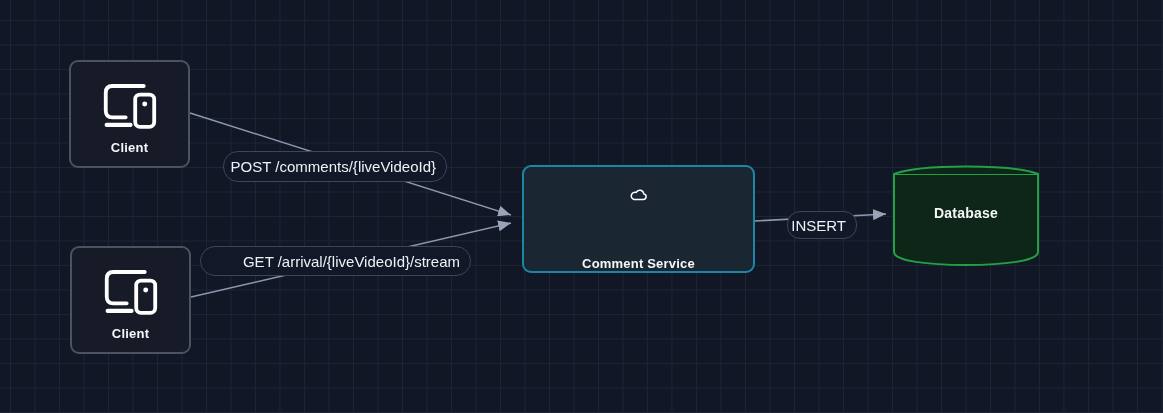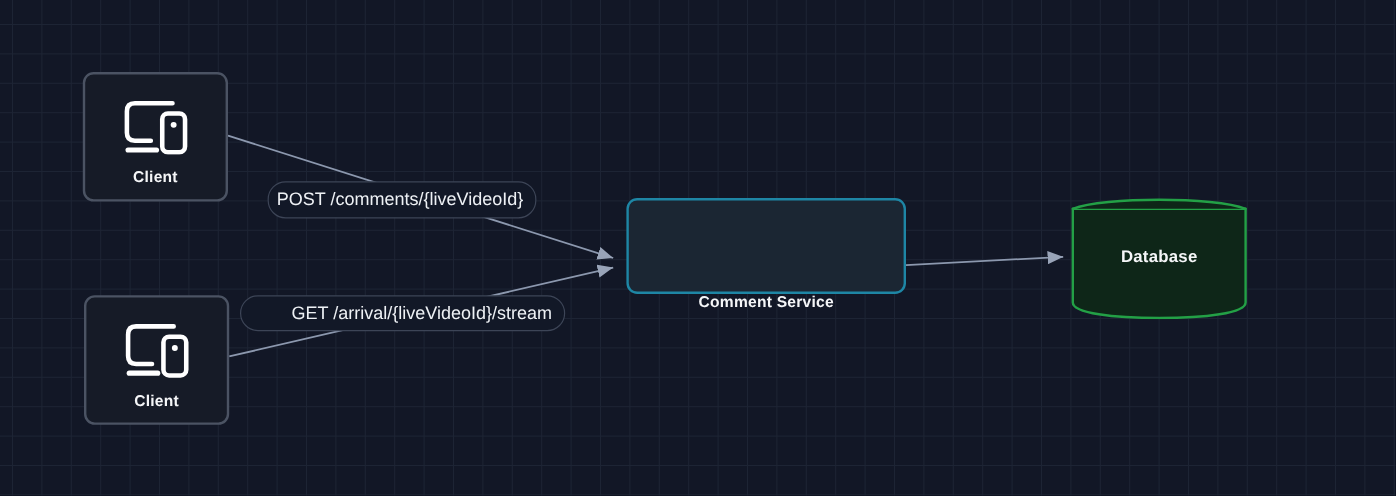--- a/index.html
+++ b/index.html
@@ -23,21 +23,21 @@
     display:flex;flex-direction:column;align-items:center;
   }
   .client{
     width:121px;height:108px;
     background:#161b27;
     border:2px solid #4b5363;
     border-radius:9px;
     padding-top:19px;
   }
   .service{
-    left:522px;top:165px;width:233px;height:80px;
+    left:522px;top:165px;width:233px;height:108px;
     background:#1b2633;
     border:2px solid #1e86a5;
     border-radius:9px;
     padding-top:22px;
     gap:34px;
   }
   .node-label{
     font-size:13px;font-weight:700;color:#f5f6f8;letter-spacing:.2px;
   }
   .client .node-label{margin-top:11px;}
@@ -125,15 +125,18 @@
   </div>
 
   <div class="pill pill-post">
     <span>POST /comments/{liveVideoId}</span>
   </div>
 
   <div class="pill pill-get">
     <span>GET /arrival/{liveVideoId}/stream</span>
   </div>
 
+  <div class="pill pill-insert">
+    <span>INSERT</span>
+  </div>
 
 
 </div>
 
 </body></html>

